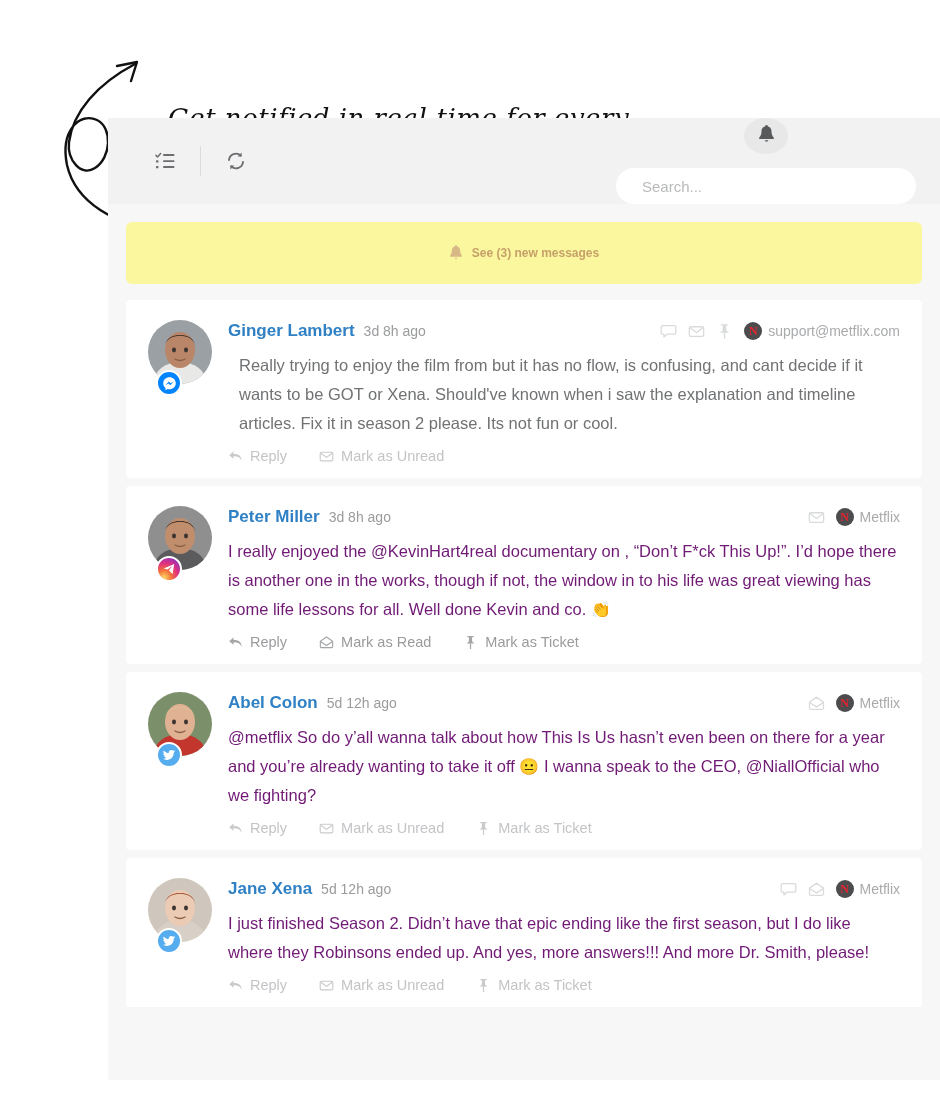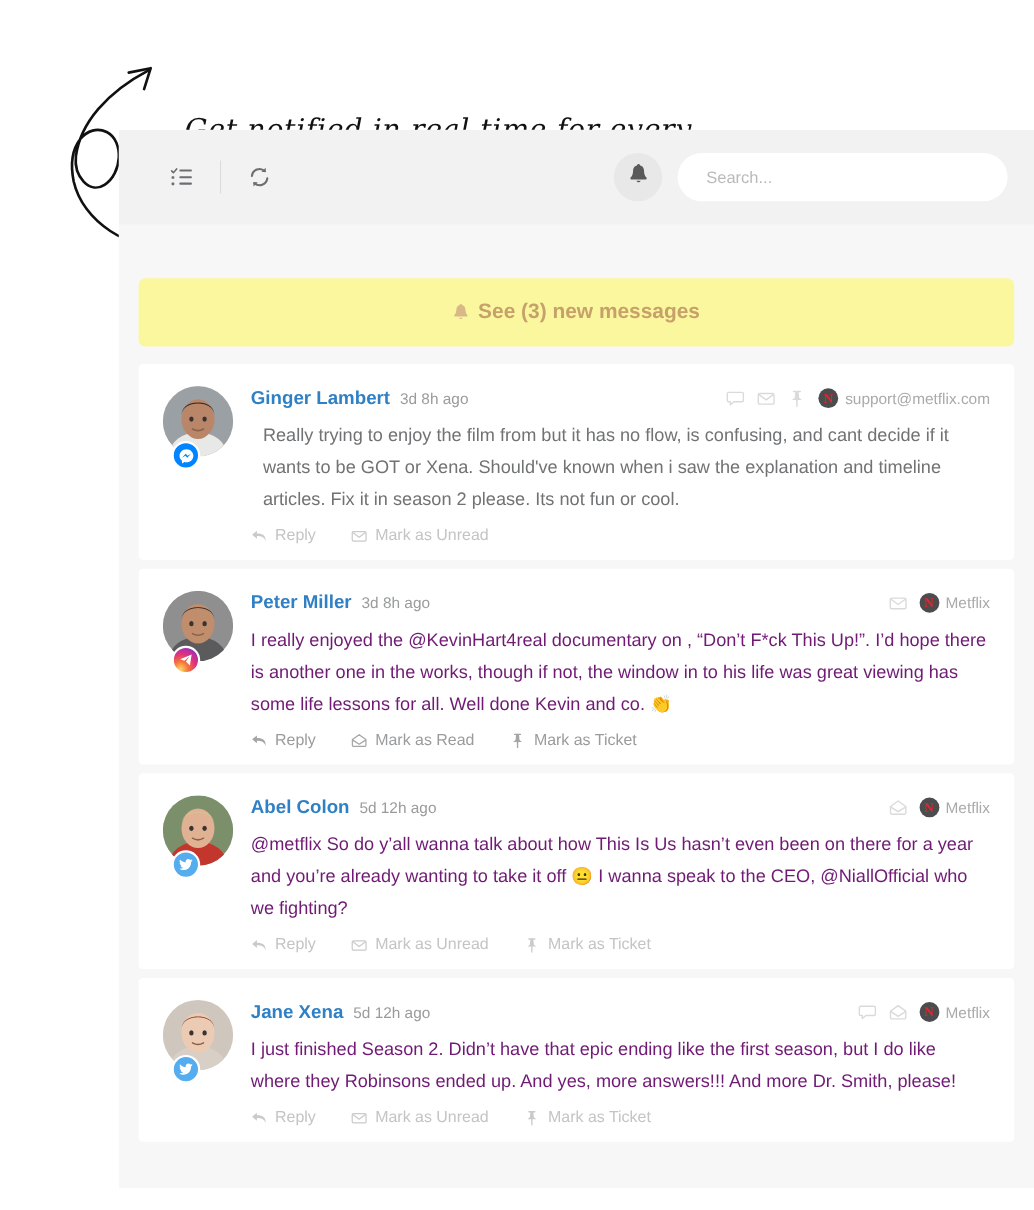--- a/index.html
+++ b/index.html
@@ -52,21 +52,21 @@
   }
   .tb-icon {
     width: 34px; height: 34px;
     display: flex; align-items: center; justify-content: center;
     color: #6d6e71; cursor: pointer;
   }
   #tb-left { display: flex; align-items: center; gap: 8px; margin-left: 16px; }
   .tb-divider { width: 1px; height: 30px; background: #dcdcdd; margin: 0 10px; }
   #tb-right {
     position: absolute; right: 24px; top: 0; height: 86px;
-    display: flex; align-items: center; gap: 14px;
+    display: flex; align-items: center; gap: 14px; flex-direction: column;
   }
   #bell-btn {
     width: 44px; height: 44px; border-radius: 50%;
     background: #e8e8e9;
     display: flex; align-items: center; justify-content: center;
     color: #58595b; cursor: pointer;
   }
   #search-box {
     width: 300px; height: 44px; border-radius: 22px;
     background: #ffffff;
@@ -82,24 +82,23 @@
 
   
   #content { padding: 18px; }
 
   
   #banner {
     height: 62px; border-radius: 6px;
     background: #fbf79f;
     display: flex; align-items: center; justify-content: center;
     gap: 9px;
-    color: #c6a169; font-size: 19px; font-weight: 600;
+    color: #c6a169; font-size: 12px; font-weight: 600;
     cursor: pointer;
     margin-bottom: 16px;
-    margin-top: 31px;
   }
   #banner svg { display: block; }
 
   
   .card {
     background: #ffffff;
     border-radius: 4px;
     padding: 20px 22px 14px 22px;
     display: flex;
     margin-bottom: 8px;

